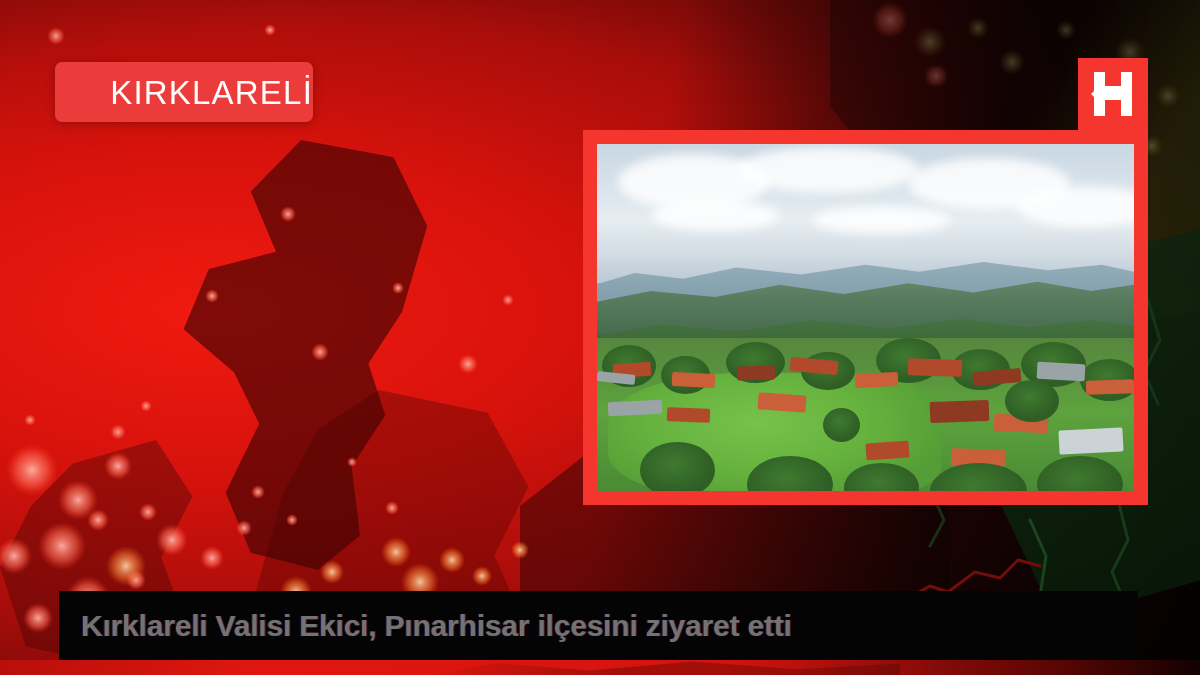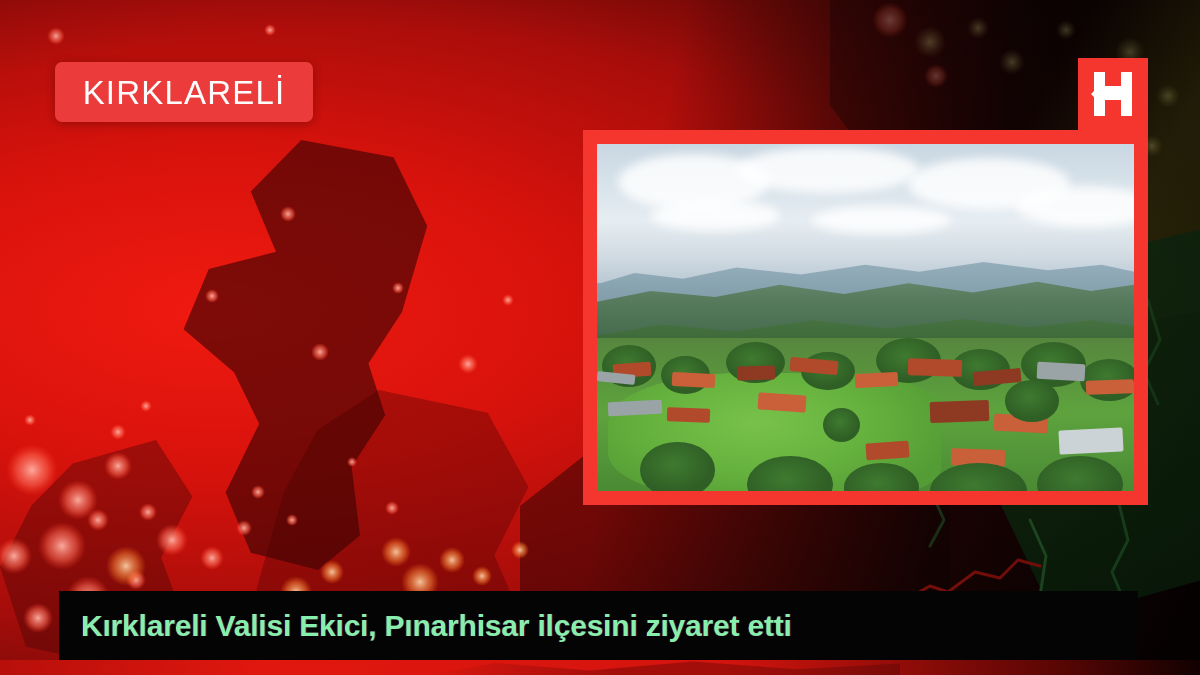--- a/index.html
+++ b/index.html
@@ -74,21 +74,21 @@
 
   
   #city-badge {
     position: absolute;
     left: 55px; top: 62px;
     width: 258px; height: 60px;
     background: #ec3b3b;
     border-radius: 7px;
     display: flex;
     align-items: center;
-    justify-content: center;
+    justify-content: flex-end;
     box-shadow: 0 2px 10px rgba(0,0,0,0.25);
   }
   #city-badge-label {
     color: #fdfdfd;
     font-size: 33px;
     font-weight: 400;
     letter-spacing: 1.2px;
     line-height: 1;
   }
 
@@ -179,21 +179,21 @@
     position: absolute;
     left: 59px; top: 591px;
     width: 1079px; height: 69px;
     background: #040404;
     display: flex;
     align-items: center;
     padding-left: 22px;
     box-sizing: border-box;
   }
   #headline-text {
-    color: #86efac;
+    color: #737373;
     font-size: 30px;
     font-weight: bold;
     letter-spacing: -0.2px;
     line-height: 1;
     white-space: nowrap;
     text-shadow: 1px 0 0 rgba(180,60,60,0.5), -1px 0 0 rgba(60,60,180,0.35);
   }
   #bottom-strip {
     position: absolute;
     left: 0; top: 660px; width: 1200px; height: 15px;

